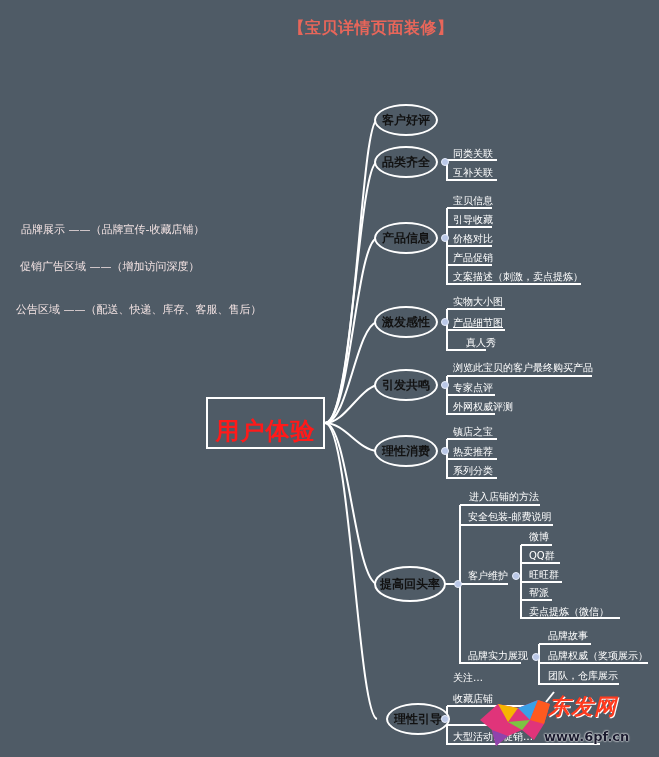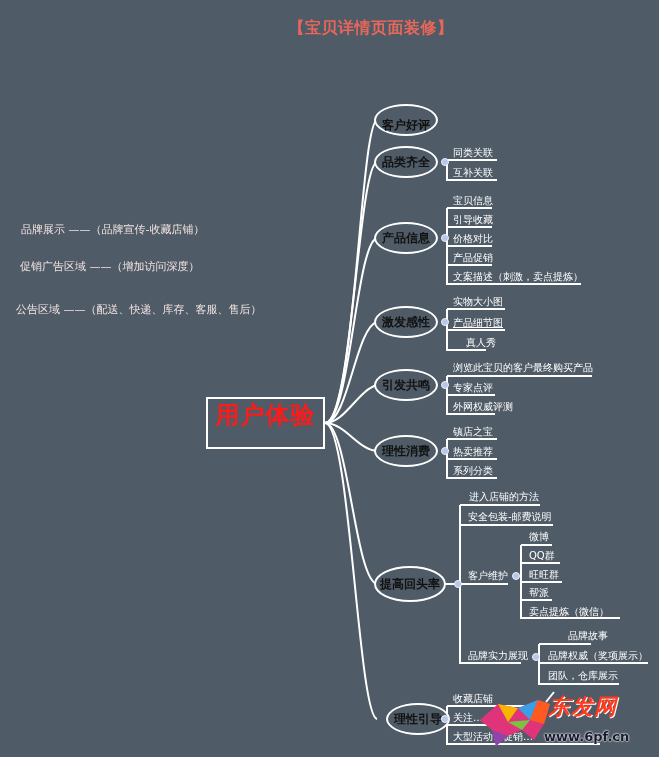--- a/index.html
+++ b/index.html
@@ -13,21 +13,21 @@
       position: absolute; left: 0; top: 18px; width: 742px;
       text-align: center; font-size: 16px; font-weight: bold; color: #e8665a;
       letter-spacing: 0.5px;
     }
     .side-note {
       position: absolute; font-size: 11px; color: #f3e3e3; white-space: nowrap;
     }
     .root-box {
       position: absolute; left: 206px; top: 397px; width: 119px; height: 52px;
       border: 2px solid #ffffff; box-sizing: border-box;
-      display: flex; align-items: flex-start; justify-content: center;
+      display: flex; align-items: flex-end; justify-content: center;
       color: #ff1a1a; font-weight: bold; font-size: 24px; letter-spacing: 1px;
     }
     svg.lines { position: absolute; left: 0; top: 0; }
     .oval {
       position: absolute; width: 64px; height: 32px; border: 2px solid #ffffff;
       border-radius: 50%; box-sizing: border-box; background: #4f5b66;
       display: flex; align-items: center; justify-content: center;
       font-size: 12px; font-weight: bold; color: #111111; white-space: nowrap;
     }
     .leaf {
@@ -117,21 +117,21 @@
     <path d="M447 706 H530"></path>
     <path d="M447 725 H530"></path>
     <path d="M444 719 H447"></path>
   </g>
 </svg>
 
 <div class="root-box">
   <span>用户体验</span>
 </div>
 
-<div class="oval" style="left:374px;top:104px;align-items:flex-end;">
+<div class="oval" style="left:374px;top:104px;">
     <span>客户好评</span>
   </div>
 <div class="oval" style="left:374px;top:146px;">
     <span>品类齐全</span>
   </div>
 <div class="oval" style="left:374px;top:222px;">
     <span>产品信息</span>
   </div>
 <div class="oval" style="left:374px;top:306px;">
     <span>激发感性</span>
@@ -152,21 +152,21 @@
 <div class="dot" style="left:441px;top:158px;"></div>
 <div class="dot" style="left:441px;top:234px;"></div>
 <div class="dot" style="left:441px;top:318px;"></div>
 <div class="dot" style="left:441px;top:381px;"></div>
 <div class="dot" style="left:441px;top:447px;"></div>
 <div class="dot" style="left:454px;top:580px;"></div>
 <div class="dot" style="left:512px;top:572px;"></div>
 <div class="dot" style="left:532px;top:653px;"></div>
 <div class="dot" style="left:441px;top:715px;"></div>
 
-<div class="leaf" style="left:453px;top:148px;font-family:Liberation Mono, monospace;">同类关联</div>
+<div class="leaf" style="left:453px;top:148px;">同类关联</div>
 <div class="leaf" style="left:453px;top:167px;">互补关联</div>
 
 <div class="leaf" style="left:453px;top:195px;">宝贝信息</div>
 <div class="leaf" style="left:453px;top:214px;">引导收藏</div>
 <div class="leaf" style="left:453px;top:233px;">价格对比</div>
 <div class="leaf" style="left:453px;top:252px;">产品促销</div>
 <div class="leaf" style="left:453px;top:271px;">文案描述（刺激，卖点提炼）</div>
 
 <div class="leaf" style="left:453px;top:296px;">实物大小图</div>
 <div class="leaf" style="left:453px;top:317px;text-decoration:underline;">产品细节图</div>
@@ -182,26 +182,26 @@
 
 <div class="leaf" style="left:469px;top:491px;">进入店铺的方法</div>
 <div class="leaf" style="left:468px;top:511px;">安全包装-邮费说明</div>
 <div class="leaf" style="left:468px;top:570px;">客户维护</div>
 <div class="leaf" style="left:529px;top:531px;">微博</div>
 <div class="leaf" style="left:529px;top:550px;">QQ群</div>
 <div class="leaf" style="left:529px;top:569px;">旺旺群</div>
 <div class="leaf" style="left:529px;top:587px;">帮派</div>
 <div class="leaf" style="left:529px;top:606px;">卖点提炼（微信）</div>
 <div class="leaf" style="left:468px;top:650px;">品牌实力展现</div>
-<div class="leaf" style="left:568px;top:630px;">品牌故事</div>
+<div class="leaf" style="left:548px;top:630px;">品牌故事</div>
 <div class="leaf" style="left:548px;top:650px;">品牌权威（奖项展示）</div>
 <div class="leaf" style="left:548px;top:670px;">团队，仓库展示</div>
 
 <div class="leaf" style="left:453px;top:693px;">收藏店铺</div>
-<div class="leaf" style="left:453px;top:712px;">关注…</div>
+<div class="leaf" style="left:453px;top:672px;">关注…</div>
 <div class="leaf" style="left:453px;top:731px;">大型活动…促销…</div>
 
 <svg class="watermark" viewBox="0 0 178 60">
   <polygon points="2,30 20,14 40,18 60,10 72,14 66,34 56,50 44,40 30,46 18,56 14,40" fill="#e0347a"></polygon>
   <polygon points="20,14 40,18 30,32" fill="#f7b500"></polygon>
   <polygon points="40,18 60,10 52,30" fill="#3aa0e6"></polygon>
   <polygon points="30,32 52,30 44,40" fill="#7cc242"></polygon>
   <polygon points="60,10 72,14 66,34 52,30" fill="#ff5a1f"></polygon>
   <polygon points="14,40 30,46 18,56" fill="#8e44ad"></polygon>
   <line x1="68" y1="12" x2="76" y2="2" stroke="#ffffff" stroke-width="2"></line>

